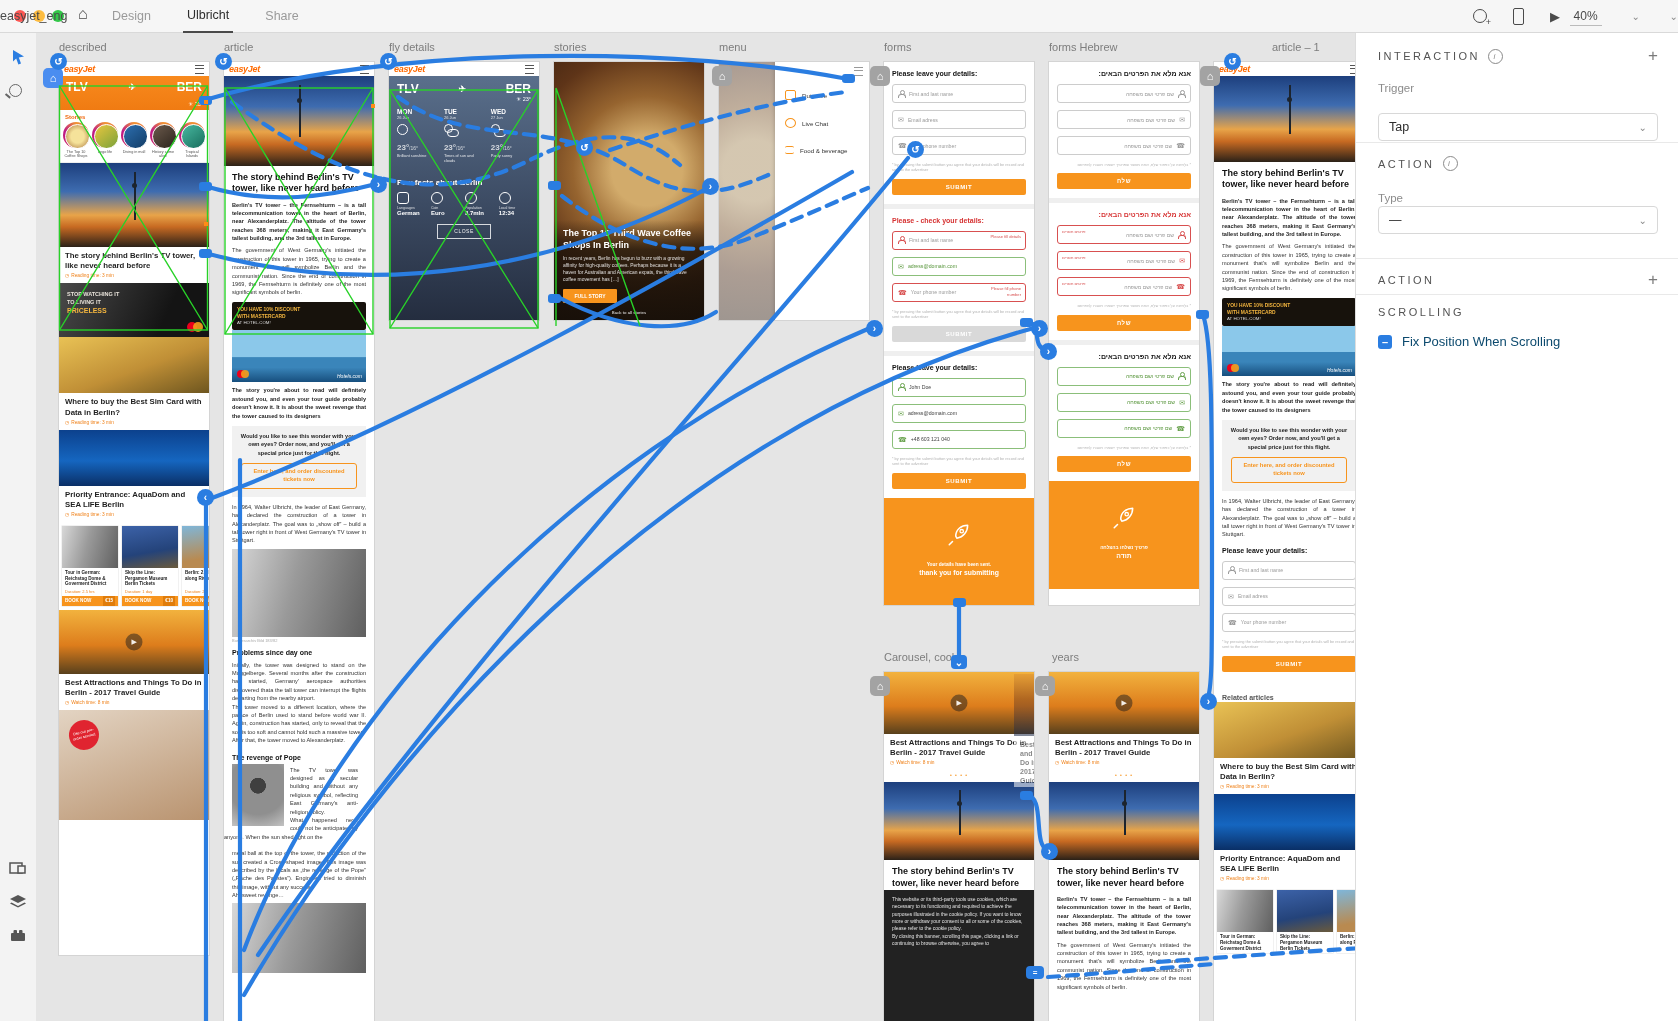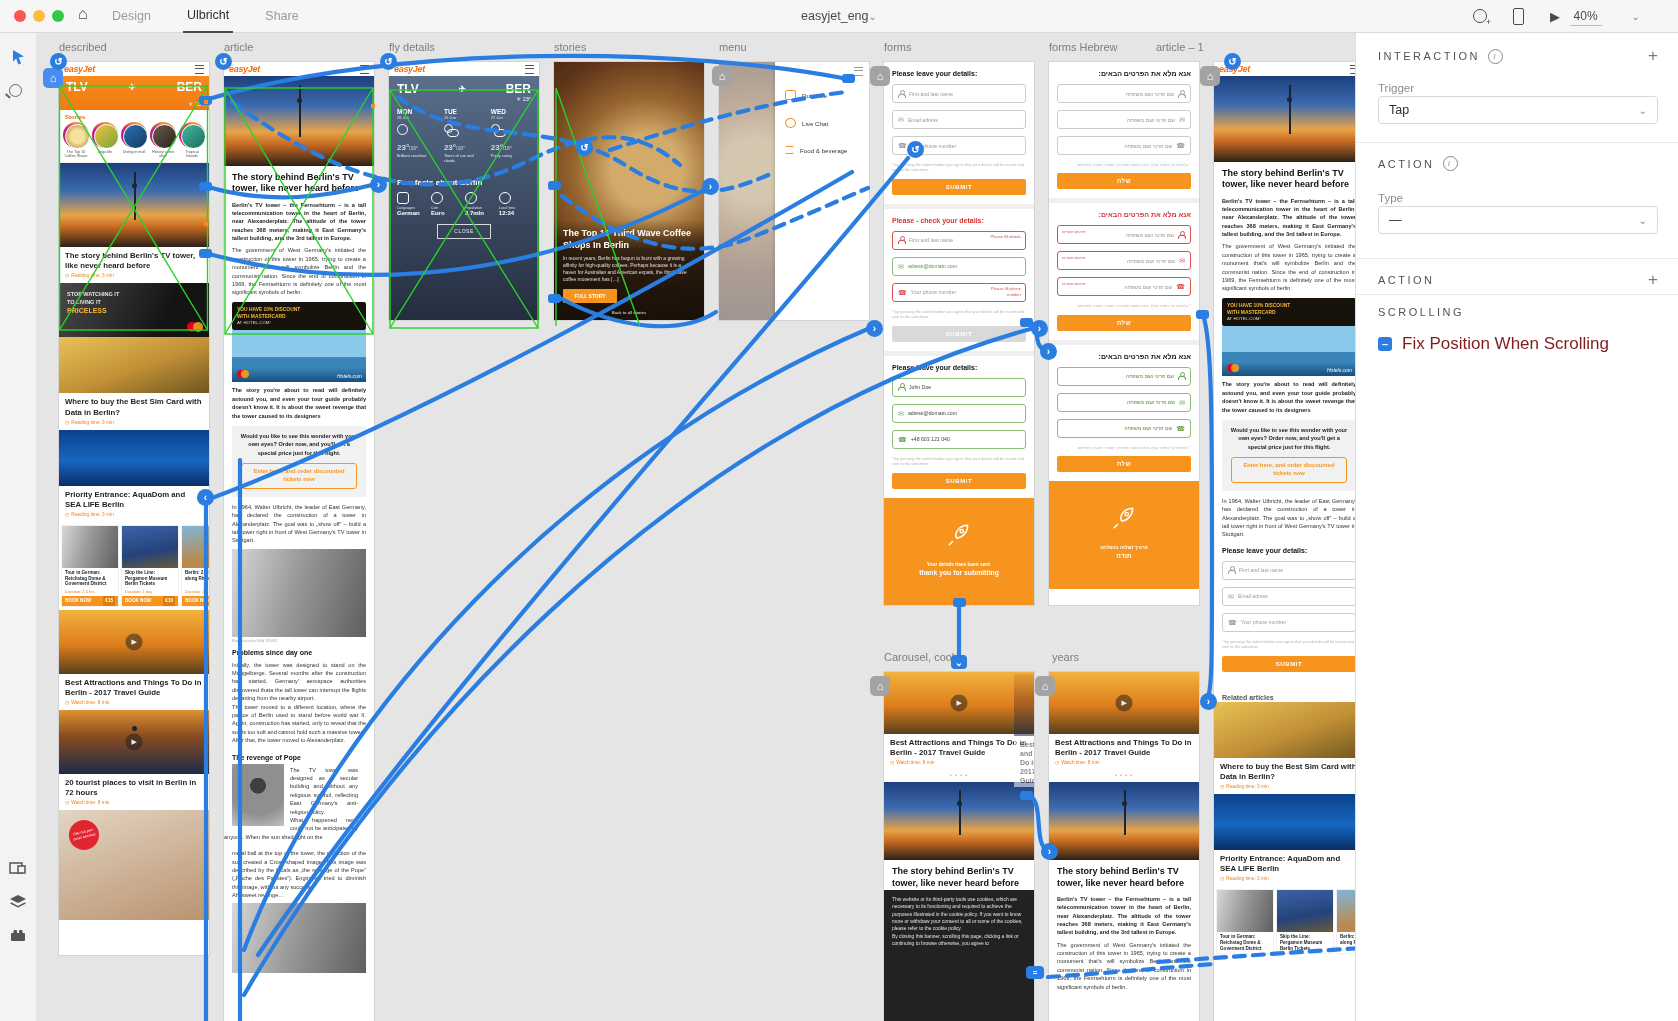--- a/index.html
+++ b/index.html
@@ -6,21 +6,21 @@
     font-family:"Liberation Sans",sans-serif;background:#e5e5e5;position:relative}
   
   #toolbar{position:absolute;left:0;top:0;width:1678px;height:32px;background:#f6f6f6;
     border-bottom:1px solid #d9d9d9;z-index:60}
   .light{position:absolute;top:10px;width:12px;height:12px;border-radius:50%}
   #tabs{position:absolute;left:108px;top:0;height:32px;display:flex;gap:28px;align-items:center}
   .tab{font-size:12.5px;color:#9a9a9a;height:32px;display:flex;align-items:center;padding:0 4px}
   .tab.active{color:#2d2d2d;border-bottom:2px solid #4a4a4a}
   #tb-home{position:absolute;left:78px;top:5px;font-size:16px;color:#4a4a4a}
   #tb-title{position:absolute;left:0;right:0;top:0;height:32px;display:flex;align-items:center;
-    justify-content:center;font-size:12.5px;color:#4a4a4a;pointer-events:none}
+    justify-content:space-between;font-size:12.5px;color:#4a4a4a;pointer-events:none}
   .chev{color:#8a8a8a;font-size:10px}
   #tb-right{position:absolute;right:118px;top:0;height:32px;display:flex;align-items:center;gap:26px}
   .tbicon{color:#4a4a4a;font-size:13px;display:flex;align-items:center;gap:4px}
   .phone-ic{width:9px;height:15px;border:1.4px solid #4a4a4a;border-radius:2px}
   .person-ic{width:12px;height:12px;border:1.4px solid #4a4a4a;border-radius:50%;position:relative}
   .person-ic::after{content:"+";position:absolute;right:-5px;bottom:-5px;font-size:9px;color:#4a4a4a}
   #zoomctl{position:absolute;right:38px;top:0;height:32px;display:flex;align-items:center;gap:30px;
     font-size:12px;color:#4a4a4a}
   
   #rail{position:absolute;left:0;top:32px;width:36px;bottom:0;background:#f3f3f3;z-index:55}
@@ -244,21 +244,21 @@
   </svg>
 </div>
 
 <div class="ablabel" style="left:59px;top:41px">described</div>
 <div class="ablabel" style="left:224px;top:41px">article</div>
 <div class="ablabel" style="left:389px;top:41px">fly details</div>
 <div class="ablabel" style="left:554px;top:41px">stories</div>
 <div class="ablabel" style="left:719px;top:41px">menu</div>
 <div class="ablabel" style="left:884px;top:41px">forms</div>
 <div class="ablabel" style="left:1049px;top:41px">forms Hebrew</div>
-<div class="ablabel" style="left:1156px;top:41px">article – 1</div>
+<div class="ablabel" style="left:1272px;top:41px">article – 1</div>
 <div class="ablabel" style="left:884px;top:651px">Carousel, cookie</div>
 <div class="ablabel" style="left:1052px;top:651px">years</div>
 
 <div class="ab" style="left:59px;top:62px;height:893px">
   <div class="ehead">
     <span class="logo">easyJet</span>
     <span class="burger"></span>
   </div>
   <div class="obanner">
     <div class="route">
@@ -365,30 +365,20 @@
         <span>BOOK NOW</span>
 
       </div>
     </div>
   </div>
   <div>
     <div class="img g-gold play-ov" style="height:64px">
       <span class="play-glyph">▶</span>
     </div>
     <div class="ctitle">Best Attractions and Things To Do in Berlin - 2017 Travel Guide</div>
-    <div class="meta">
-        <span>◷</span>
-        <span>Watch time: 8 min</span>
-      </div>
-  </div>
-  <div>
-    <div class="img g-night play-ov tower" style="height:64px">
-      <span class="play-glyph">▶</span>
-    </div>
-    <div class="ctitle">20 tourist places to visit in Berlin in 72 hours</div>
     <div class="meta">
         <span>◷</span>
         <span>Watch time: 8 min</span>
       </div>
   </div>
   <div class="img g-duty" style="height:110px">
     <div class="dutybadge">Use our pre-order service!</div>
   </div>
 </div>
 
@@ -906,21 +896,21 @@
 
 <div id="panel">
   <div style="position:absolute;left:22px;top:14px;right:20px;display:flex;justify-content:space-between;align-items:center">
     <div class="sec-title">
       <span>INTERACTION</span>
       <span class="info-ic">i</span>
     </div>
     <span class="plus">+</span>
   </div>
   <div class="plabel" style="position:absolute;left:22px;top:50px">Trigger</div>
-  <div class="pselect" style="position:absolute;left:22px;top:64px;right:20px">
+  <div class="pselect" style="position:absolute;left:22px;top:81px;right:20px">
     <span>Tap</span>
     <span class="chev">⌄</span>
   </div>
   <div class="pdivider" style="top:110px"></div>
   <div class="sec-title" style="position:absolute;left:22px;top:124px">
     <span>ACTION</span>
     <span class="info-ic">i</span>
   </div>
   <div class="plabel" style="position:absolute;left:22px;top:160px">Type</div>
   <div class="pselect" style="position:absolute;left:22px;top:174px;right:20px">
@@ -933,15 +923,15 @@
       <span>ACTION</span>
     </div>
     <span class="plus">+</span>
   </div>
   <div class="pdivider" style="top:262px"></div>
   <div class="sec-title" style="position:absolute;left:22px;top:274px">
     <span>SCROLLING</span>
   </div>
   <div style="position:absolute;left:22px;top:302px;display:flex;align-items:center;gap:10px">
     <span class="checkbox">–</span>
-    <span style="font-size:17px;color:#7f1d1d">Fix Position When Scrolling</span>
+    <span style="font-size:13px;color:#0c4a6e">Fix Position When Scrolling</span>
   </div>
 </div>
 
 </body></html>

